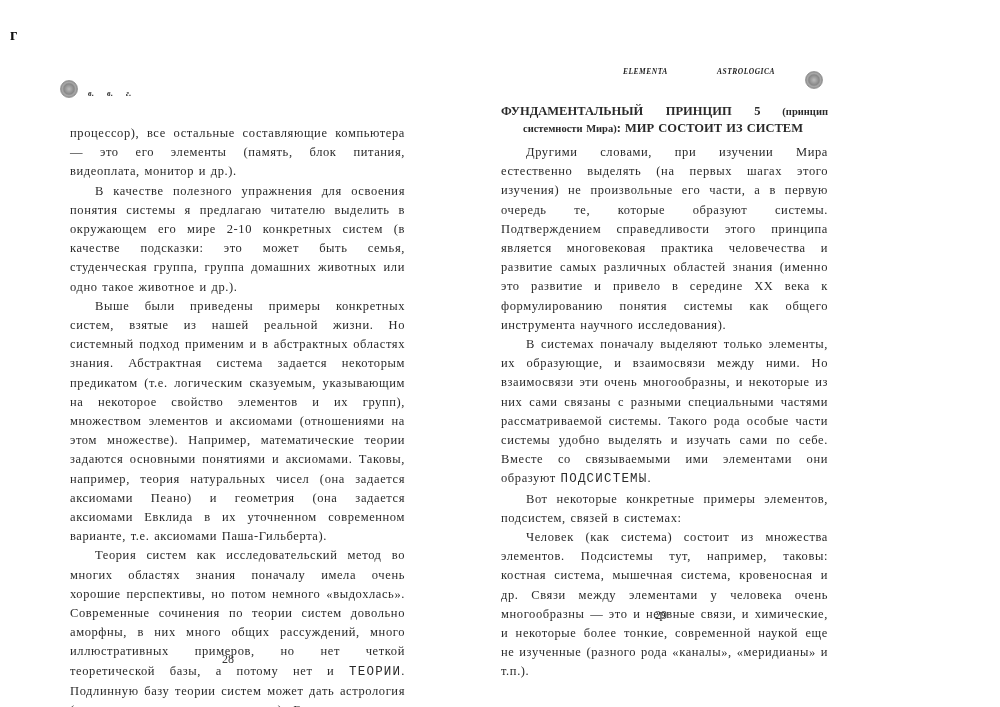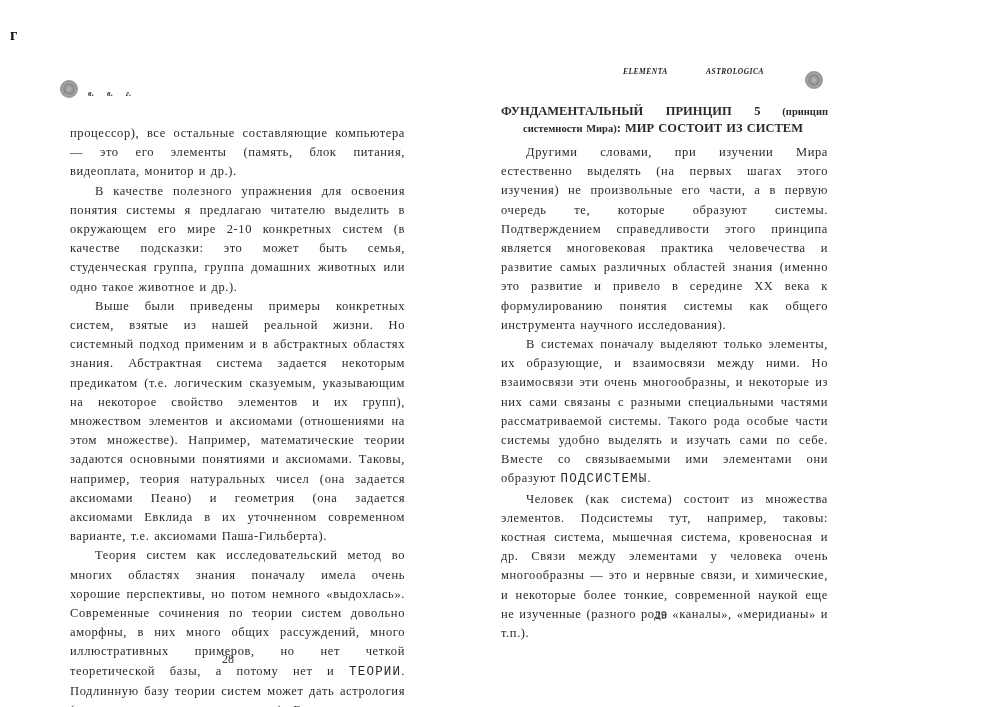--- a/index.html
+++ b/index.html
@@ -20,21 +20,21 @@
   .page-left .running-head { top: 80px; left: 0; }
   .page-right .running-head { top: 76px; left: 0; width: 330px; }
   .emblem {
     width: 18px; height: 18px; border-radius: 50%;
     background: radial-gradient(circle, #bbb 0%, #888 45%, #aaa 60%, #777 80%, #ccc 100%);
     border: 1px solid #999; box-sizing: border-box; display: inline-block;
   }
   .page-left .emblem { margin-right: 10px; }
   .page-left .rh-text span { margin-right: 10px; font-size: 8px; }
   .page-right .rh-elementa { position: absolute; left: 125px; margin-top: 36px; }
-  .page-right .rh-astro { position: absolute; left: 208px; }
+  .page-right .rh-astro { position: absolute; left: 219px; }
   .page-right .emblem { position: absolute; left: 307px; top: -5px; }
   .body-text {
     position: absolute; font-size: 12.5px; line-height: 19.2px; text-align: justify;
     letter-spacing: 0.6px; word-spacing: 1px;
   }
   .page-left .body-text { top: 107px; left: 10px; width: 335px; }
   .page-right .body-text { top: 99px; left: 3px; width: 327px; }
   .body-text p { margin: 0; text-indent: 25px; }
   .body-text p.noindent { text-indent: 0; margin-top: 17px; }
   .heading {
@@ -74,17 +74,18 @@
 <div class="page page-right">
   <div class="running-head">
     <span class="rh-elementa">ELEMENTA</span>
     <span class="rh-astro">ASTROLOGICA</span>
     <span class="emblem"></span>
   </div>
   <div class="body-text">
     <p class="heading"><span>ФУНДАМЕНТАЛЬНЫЙ ПРИНЦИП 5</span><span class="small"> (принцип системности Мира)</span><span>: МИР СОСТОИТ ИЗ СИСТЕМ</span></p>
     <p>Другими словами, при изучении Мира естественно выделять (на первых шагах этого изучения) не произвольные его части, а в первую очередь те, которые образуют системы. Подтверждением справедливости этого принципа является многовековая практика человечества и развитие самых различных областей знания (именно это развитие и привело в середине XX века к формулированию понятия системы как общего инструмента научного исследования).</p>
     <p><span>В системах поначалу выделяют только элементы, их образующие, и взаимосвязи между ними. Но взаимосвязи эти очень многообразны, и некоторые из них сами связаны с разными специальными частями рассматриваемой системы. Такого рода особые части системы удобно выделять и изучать сами по себе. Вместе со связываемыми ими элементами они образуют </span><span class="caps">ПОДСИСТЕМЫ</span><span>.</span></p>
+    <p>Вот некоторые конкретные примеры элементов, подсистем, связей в системах:</p>
     <p>Человек (как система) состоит из множества элементов. Подсистемы тут, например, таковы: костная система, мышечная система, кровеносная и др. Связи между элементами у человека очень многообразны — это и нервные связи, и химические, и некоторые более тонкие, современной наукой еще не изученные (разного рода «каналы», «меридианы» и т.п.).</p>
 
   </div>
   <div class="page-number">29</div>
 </div>
 
 </body></html>

